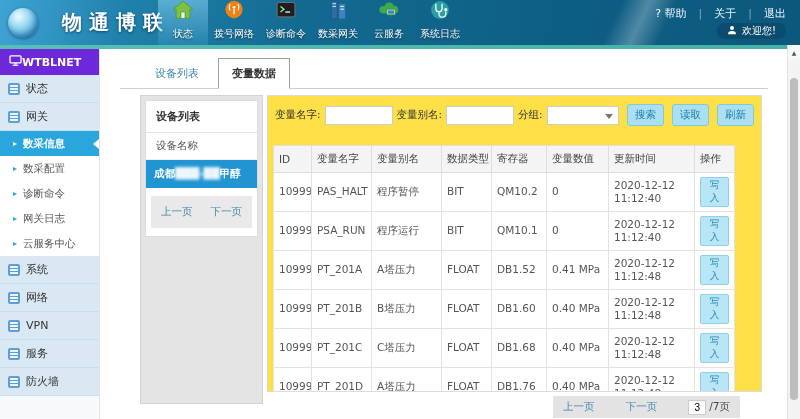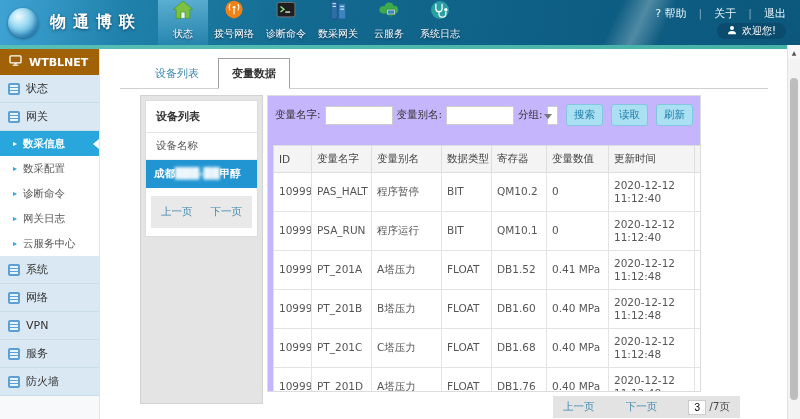--- a/index.html
+++ b/index.html
@@ -8,43 +8,43 @@
 
   
   .topbar { position:absolute; left:0; top:0; width:800px; height:45px;
     background:linear-gradient(100deg,#3fa3d4 0%,#1f81aa 16%,#136a90 38%,#0e5f85 68%,#0c587c 100%); }
   .topbar .swoosh { position:absolute; right:0; top:0; width:320px; height:45px;
     background:linear-gradient(115deg,transparent 42%,rgba(255,255,255,.28) 50%,transparent 58%); }
   .logo-zone { position:absolute; left:8px; top:0; height:45px; display:flex; align-items:center; gap:12px; }
   .logo-circle { width:30px; height:30px; border-radius:50%;
     background:radial-gradient(circle at 35% 28%, #eefaff 0%, #9fdcf2 35%, #4aa6d4 72%, #2d82b2 100%);
     box-shadow:0 1px 3px rgba(0,30,60,.5), inset -2px -3px 5px rgba(20,90,140,.55); }
-  .logo-text { color:#fff; font-size:16px; font-weight:bold; letter-spacing:7px;
-    text-shadow:0 1px 3px rgba(0,40,80,.7); }
+  .logo-text { color:#fff; font-size:20px; font-weight:bold; letter-spacing:7px;
+    text-shadow:0 1px 3px rgba(0,40,80,.7);margin-left:12px; }
   .nav-items { position:absolute; left:158px; top:0; height:45px; display:flex; }
   .nav-item { min-width:50px; padding:3px 6px 4px; display:flex; flex-direction:column;
     align-items:center; justify-content:flex-end; gap:2px; cursor:pointer; }
   .nav-item.active { background:linear-gradient(180deg,rgba(140,215,245,.55),rgba(70,165,210,.25)); }
   .nav-item .lbl { font-size:10px; color:#fff; text-shadow:0 1px 2px rgba(0,30,60,.8); white-space:nowrap; }
   .top-links { position:absolute; right:14px; top:6px; display:flex; gap:12px;
     font-size:11px; color:#eaf6fc; align-items:center; }
   .top-links .sep { color:rgba(255,255,255,.45); }
   .top-links span[data-interactable="true"] { cursor:pointer; }
   .welcome-pill { position:absolute; right:14px; top:23px; height:16px; padding:0 10px;
     background:#0b4c6e; border-radius:9px; color:#fff; font-size:10px;
     display:flex; align-items:center; gap:5px; cursor:pointer; }
 
   .teal-strip { position:absolute; left:0; top:45px; width:787px; height:4px;
     background:linear-gradient(90deg,#58bfb6,#45b1a7); }
 
   
   .sidebar { position:absolute; left:0; top:49px; width:100px; height:370px;
     background:#f8f9fb; border-right:1px solid #dfe5ea; }
-  .sb-title { height:26px; background:#a16207; color:#fff; font-size:11px; font-weight:bold;
-    display:flex; align-items:center; gap:7px; padding-left:9px; }
+  .sb-title { height:26px; background:#6d28d9; color:#fff; font-size:11px; font-weight:bold;
+    display:flex; align-items:center; padding-left:9px; }
   .sb-item { height:28px; background:#d9e8f3; border-bottom:1px solid #c9dcea;
     display:flex; align-items:center; gap:6px; padding-left:8px;
     font-size:11px; color:#333; cursor:pointer; }
   .sb-ico { width:12px; height:12px; background:#5b9fd4; border-radius:2px; position:relative; flex:0 0 auto; }
   .sb-ico::before { content:""; position:absolute; left:2px; right:2px; top:2.5px; height:1.5px;
     background:#eaf4fb; box-shadow:0 3px 0 #eaf4fb, 0 6px 0 #eaf4fb; }
   .sb-sub { background:#fff; }
   .sb-subitem { height:25px; display:flex; align-items:center; gap:6px; padding-left:13px;
     font-size:10.5px; color:#555; cursor:pointer; position:relative; background:#fff; }
   .sb-subitem .arr { color:#2aa7dc; font-size:8px; }
@@ -75,22 +75,22 @@
   .device-card { margin:4px; background:#fff; border:1px solid #ddd; }
   .dc-title { padding:8px 10px; font-size:11px; font-weight:bold; color:#333; border-bottom:1px solid #e4e4e4; }
   .dc-colhead { padding:6px 10px; font-size:10.5px; color:#555; border-bottom:1px solid #efefef; }
   .dc-device { padding:7px 8px; background:#2095d2; color:#fff; font-size:10.5px;
     font-weight:bold; cursor:pointer; white-space:nowrap; overflow:hidden; }
   .dc-device .blurred { filter:blur(1.6px); opacity:.92; }
   .dc-pager { margin:8px 5px; background:#e9e9e9; padding:9px 10px; display:flex;
     justify-content:space-between; font-size:10.5px; color:#3f87b0; }
   .dc-pager span { cursor:pointer; }
 
-  .table-panel { position:absolute; left:167px; top:46px; width:434px; height:297px;
-    background:#c4b5fd; border:1px solid #dcdcdc; padding:5px; overflow:hidden; }
+  .table-panel { position:absolute; left:167px; top:46px; width:495px; height:297px;
+    background:#fde047; border:1px solid #dcdcdc; padding:5px; overflow:hidden; }
   .filterbar { display:flex; align-items:center; gap:4px; padding:3px 2px 7px;
     font-size:10.5px; color:#333; white-space:nowrap; }
   .filterbar input[type=text] { width:68px; height:19px; border:1px solid #ccc; background:#fff; font-size:10px; padding:0 3px; }
   .sel { position:relative; width:84px; height:19px; border:1px solid #ccc; background:#fff; }
   .sel::after { content:""; position:absolute; right:5px; top:7px;
     border-left:4px solid transparent; border-right:4px solid transparent; border-top:5px solid #777; }
   .btn-cyan { padding:3px 7px; background:#abe0f3; border:1px solid #82c7e0; color:#1e7ca8;
     border-radius:3px; font-size:10.5px; margin-left:4px; cursor:pointer;
     font-family:"DejaVu Sans","Liberation Sans",sans-serif; }
 

